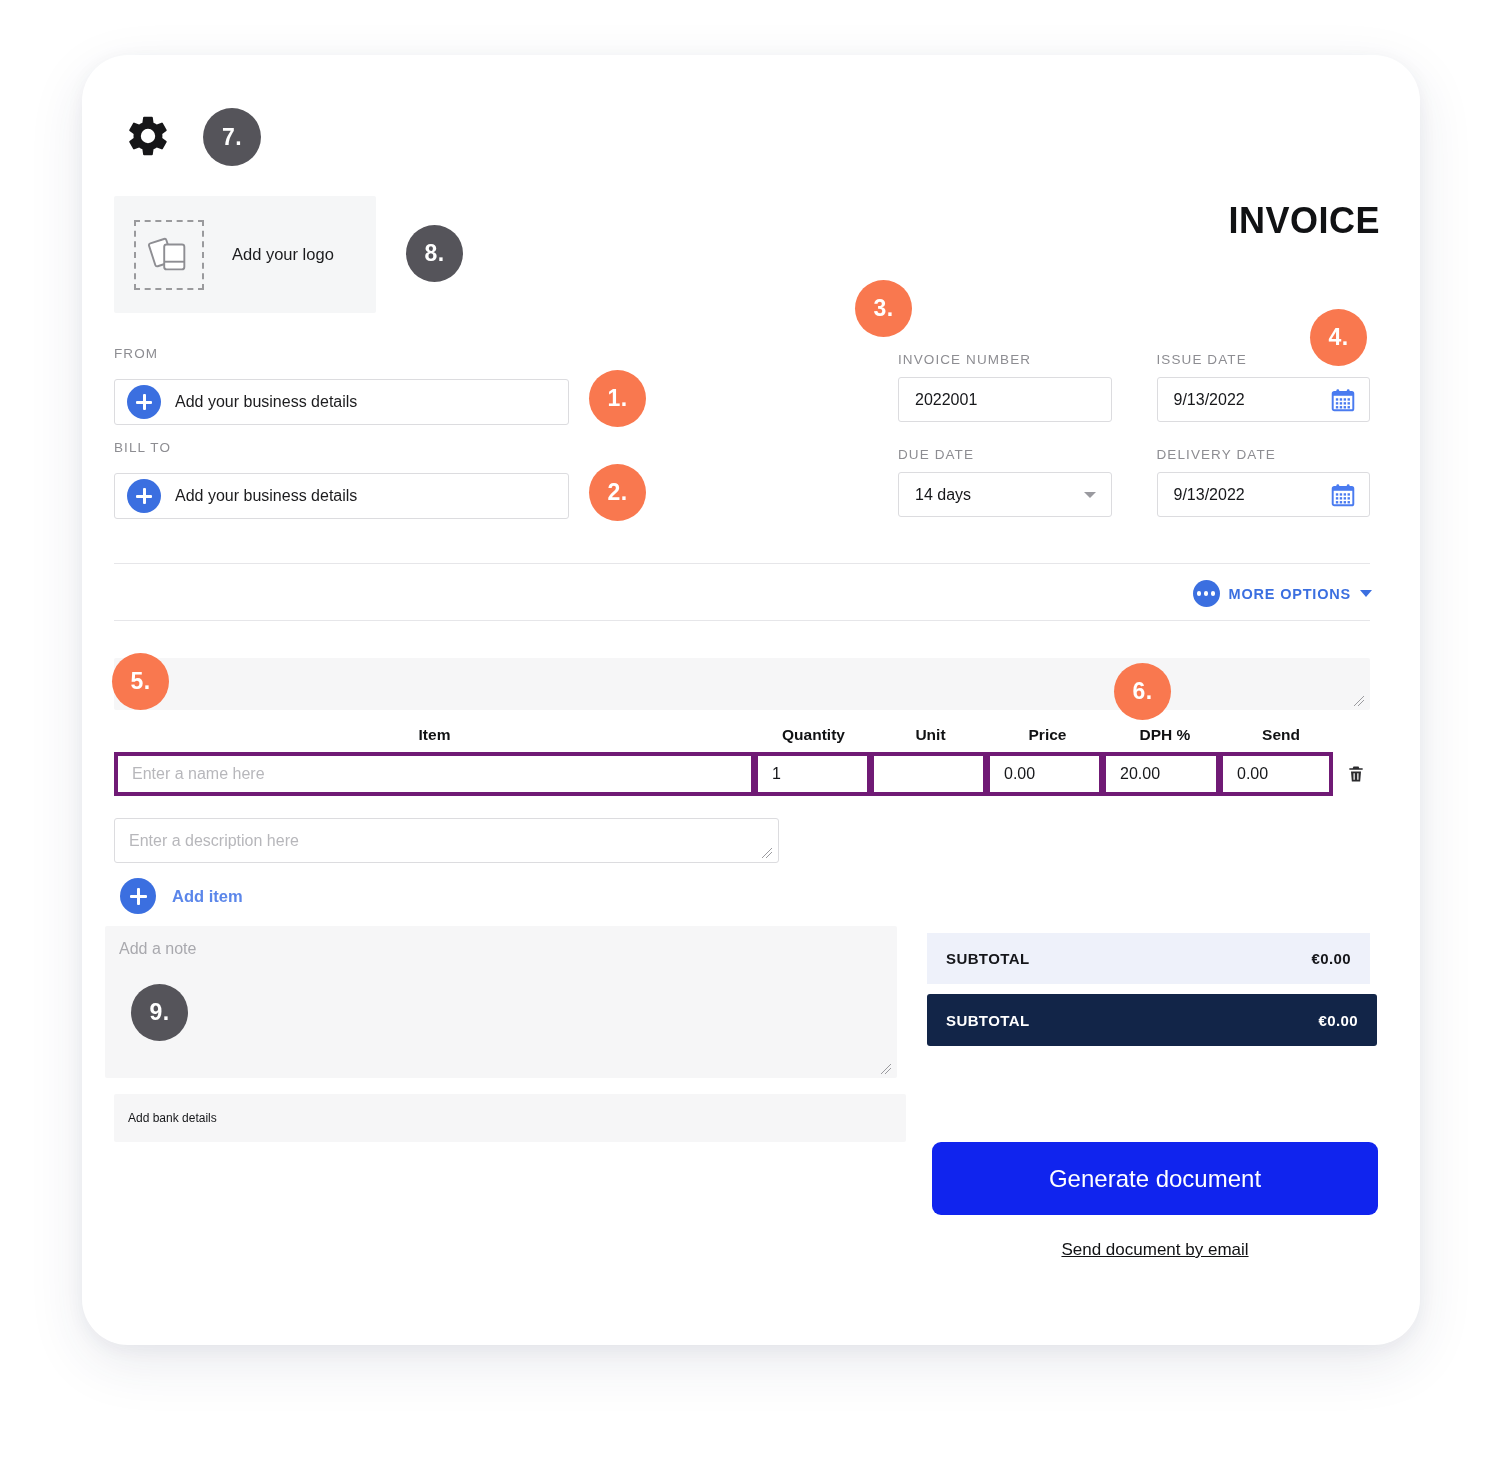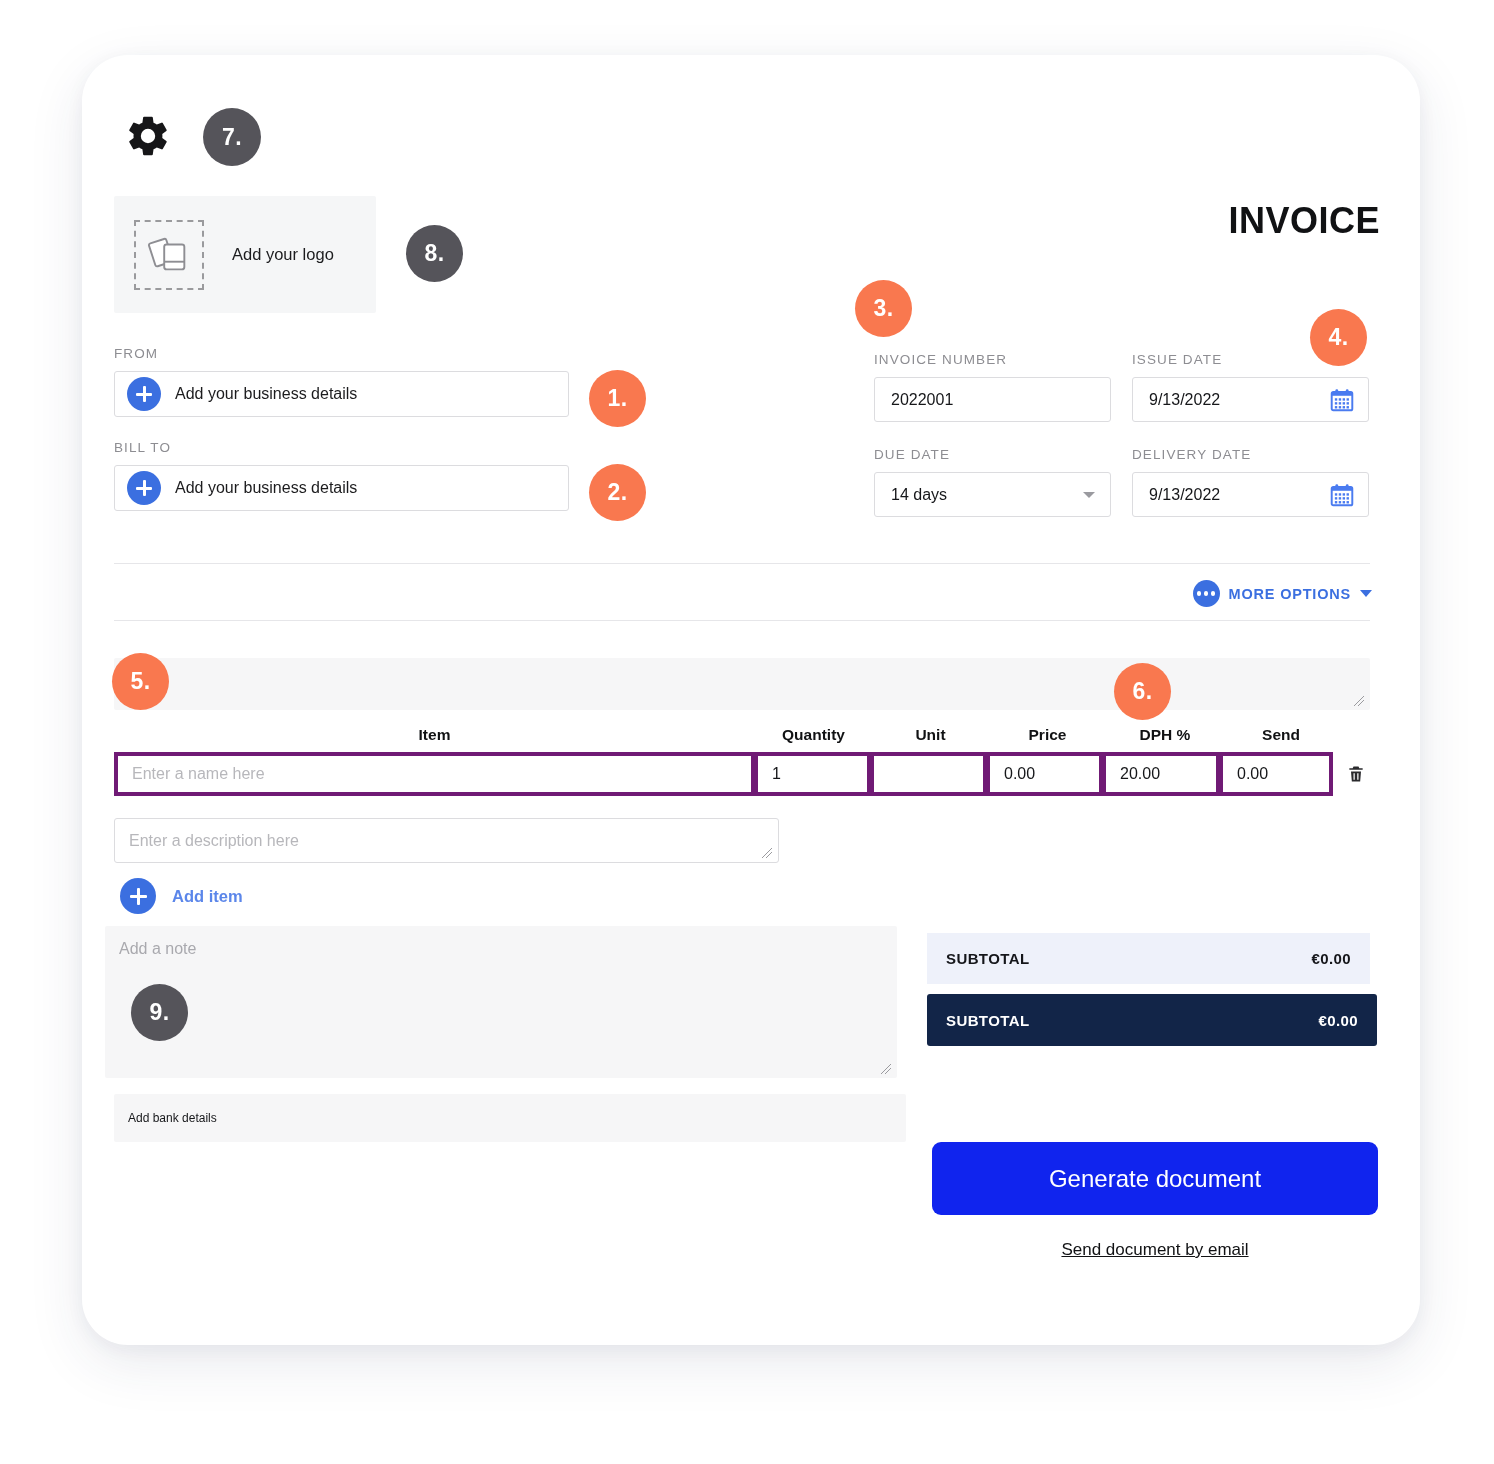--- a/index.html
+++ b/index.html
@@ -76,21 +76,21 @@
     font-size: 13.5px;
     letter-spacing: 1.1px;
     color: #8d8d92;
     text-transform: uppercase;
   }
 
   
   .party-wrap { position: absolute; left: 114px; top: 346px; width: 455px; }
   .party-wrap2 { position: absolute; left: 114px; top: 440px; width: 455px; }
   .party-field {
-    margin-top: 10px;
+    margin-top: 18px;
     height: 46px;
     border: 1px solid #dcdcdf;
     border-radius: 3px;
     background: #fff;
     display: flex; align-items: center;
   }
   .plus-circle {
     width: 34px; height: 34px; min-width: 34px;
     border-radius: 50%;
     background: #3b6fe0;
@@ -101,21 +101,21 @@
     content: ""; position: absolute; background: #fff; border-radius: 1px;
   }
   .plus-circle::before { left: 9px; top: 15.5px; width: 16px; height: 3px; }
   .plus-circle::after  { top: 9px; left: 15.5px; height: 16px; width: 3px; }
   .party-text { margin-left: 14px; font-size: 16px; color: #1c1c1e; }
 
   
   .meta { position: absolute; left: 874px; top: 352px; width: 496px; }
   .meta-row { display: flex; gap: 21px; }
   .meta-row + .meta-row { margin-top: 25px; }
-  .meta-col { width: 237px; }
+  .meta-col { width: 237px; margin-left: 24px; }
   .meta-input {
     margin-top: 10px; height: 45px;
     border: 1px solid #dcdcdf; border-radius: 3px;
     background: #fff;
     display: flex; align-items: center; justify-content: space-between;
     padding: 0 12px 0 16px;
     font-size: 16px; color: #16171a;
   }
   .cal-icon { width: 28px; height: 26px; }
   .chev {

